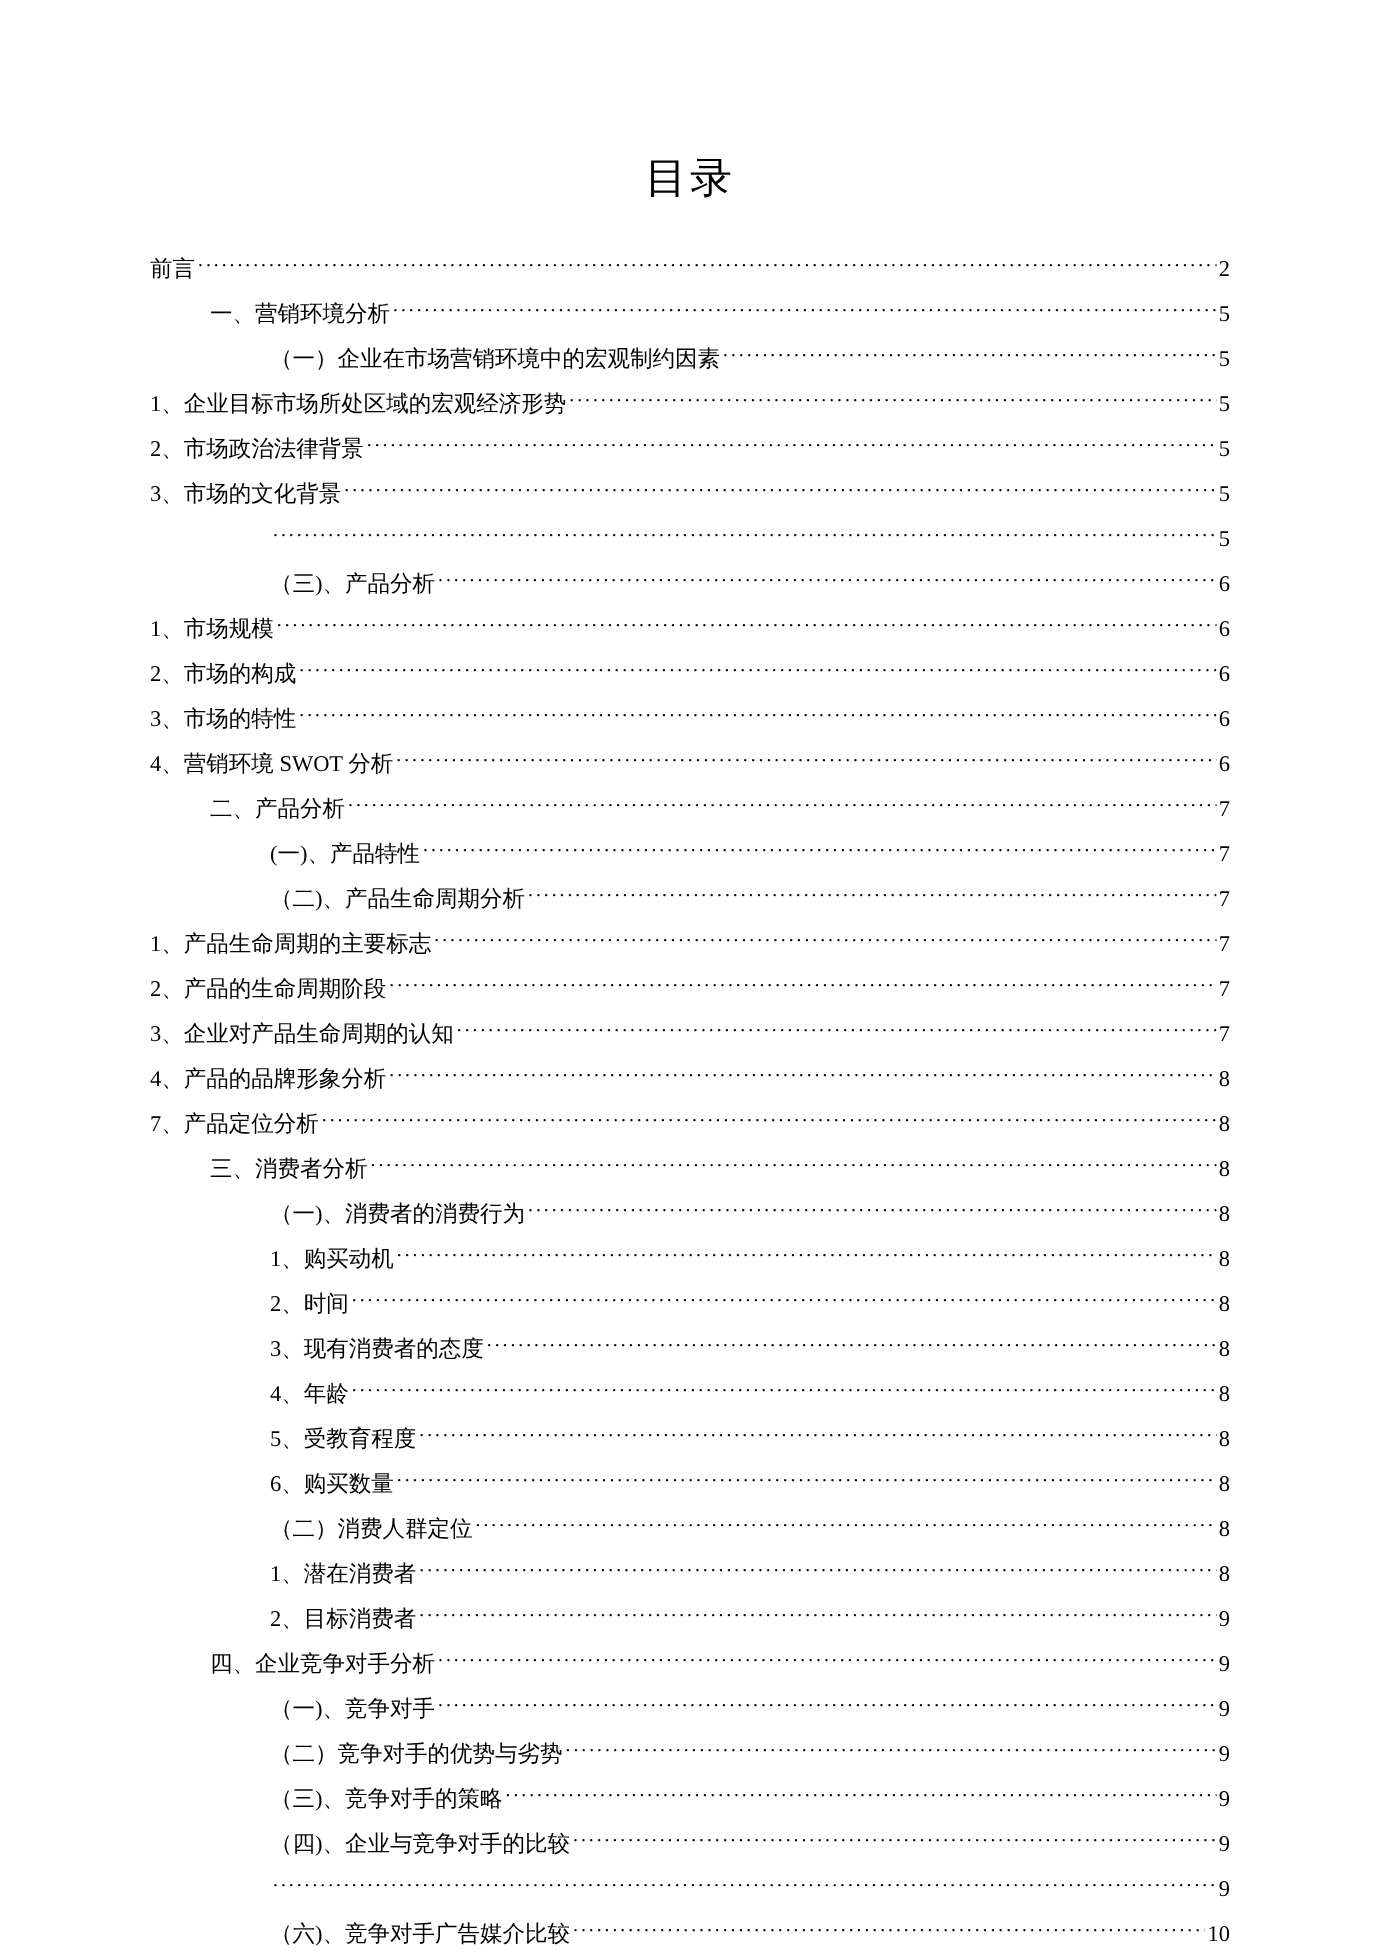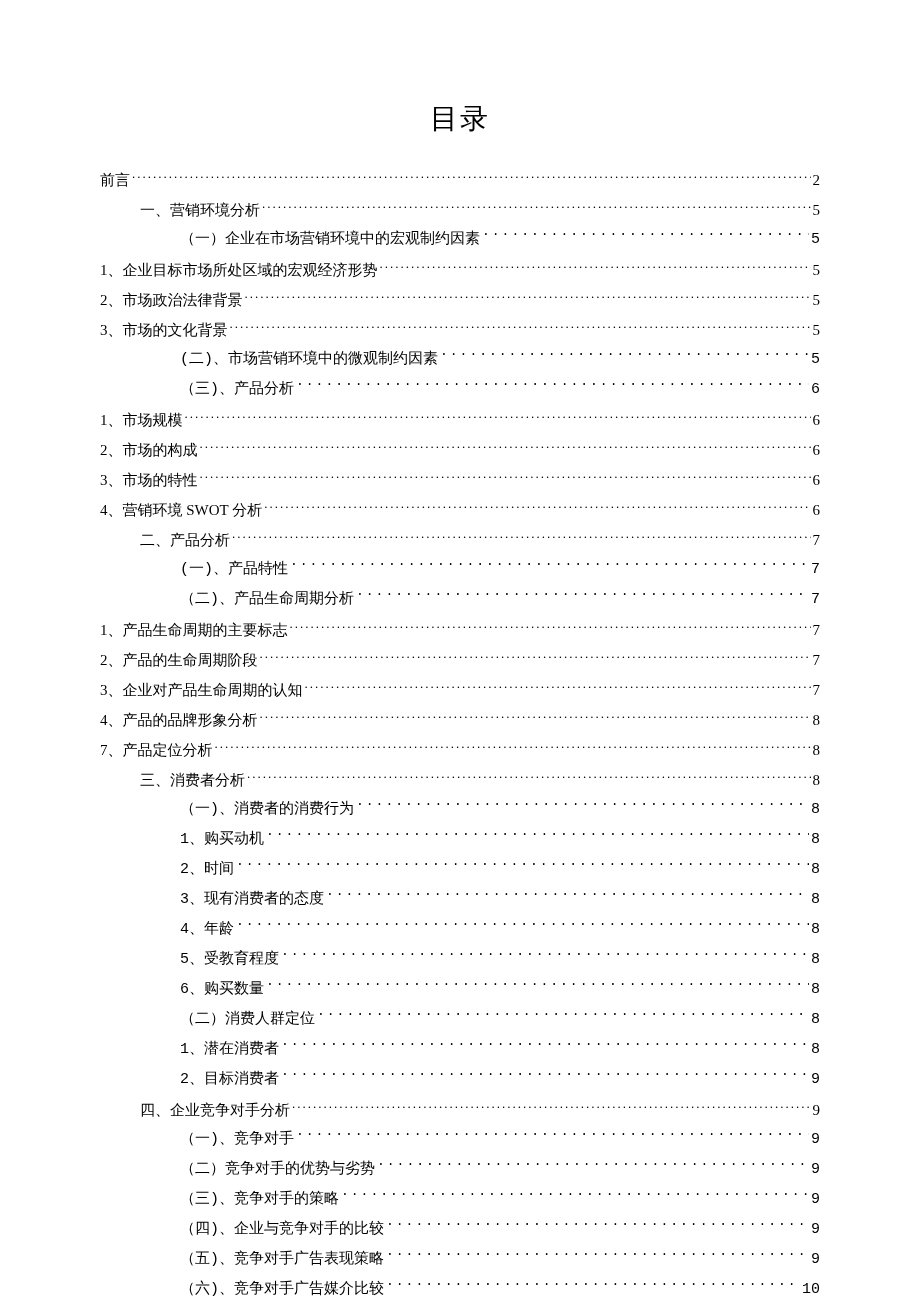--- a/index.html
+++ b/index.html
@@ -27,21 +27,21 @@
       line-height: 1.6;
     }
     .toc-row {
       display: flex;
       align-items: baseline;
       white-space: nowrap;
       margin-bottom: 6px;
     }
     .toc-row.indent0 { margin-left: 0px; }
     .toc-row.indent1 { margin-left: 40px; }
-    .toc-row.indent2 { margin-left: 80px; font-family: Liberation Mono, monospace; }
+    .toc-row.indent2 { margin-left: 80px; }
     .toc-row.indent3 { }
     .toc-label {
       flex-shrink: 0;
     }
     .dots {
       flex: 1;
       overflow: hidden;
       margin-left: 2px;
       margin-right: 2px;
       position: relative;
@@ -89,21 +89,20 @@
       <span class="toc-label">2、市场政治法律背景</span>
       <span class="dots"></span>
       <span class="pageno">5</span>
     </div>
     <div class="toc-row indent3">
       <span class="toc-label">3、市场的文化背景</span>
       <span class="dots"></span>
       <span class="pageno">5</span>
     </div>
     <div class="toc-row indent2">
-      <span class="toc-label">(二)、市场营销环境中的微观制约因素</span>
       <span class="dots"></span>
       <span class="pageno">5</span>
     </div>
     <div class="toc-row indent2">
       <span class="toc-label">（三)、产品分析</span>
       <span class="dots"></span>
       <span class="pageno">6</span>
     </div>
     <div class="toc-row indent3">
       <span class="toc-label">1、市场规模</span>
@@ -239,21 +238,20 @@
       <span class="toc-label">（三)、竞争对手的策略</span>
       <span class="dots"></span>
       <span class="pageno">9</span>
     </div>
     <div class="toc-row indent2">
       <span class="toc-label">（四)、企业与竞争对手的比较</span>
       <span class="dots"></span>
       <span class="pageno">9</span>
     </div>
     <div class="toc-row indent2">
-      <span class="toc-label">（五)、竞争对手广告表现策略</span>
       <span class="dots"></span>
       <span class="pageno">9</span>
     </div>
     <div class="toc-row indent2">
       <span class="toc-label">（六)、竞争对手广告媒介比较</span>
       <span class="dots"></span>
       <span class="pageno">10</span>
     </div>
   </div>
 

